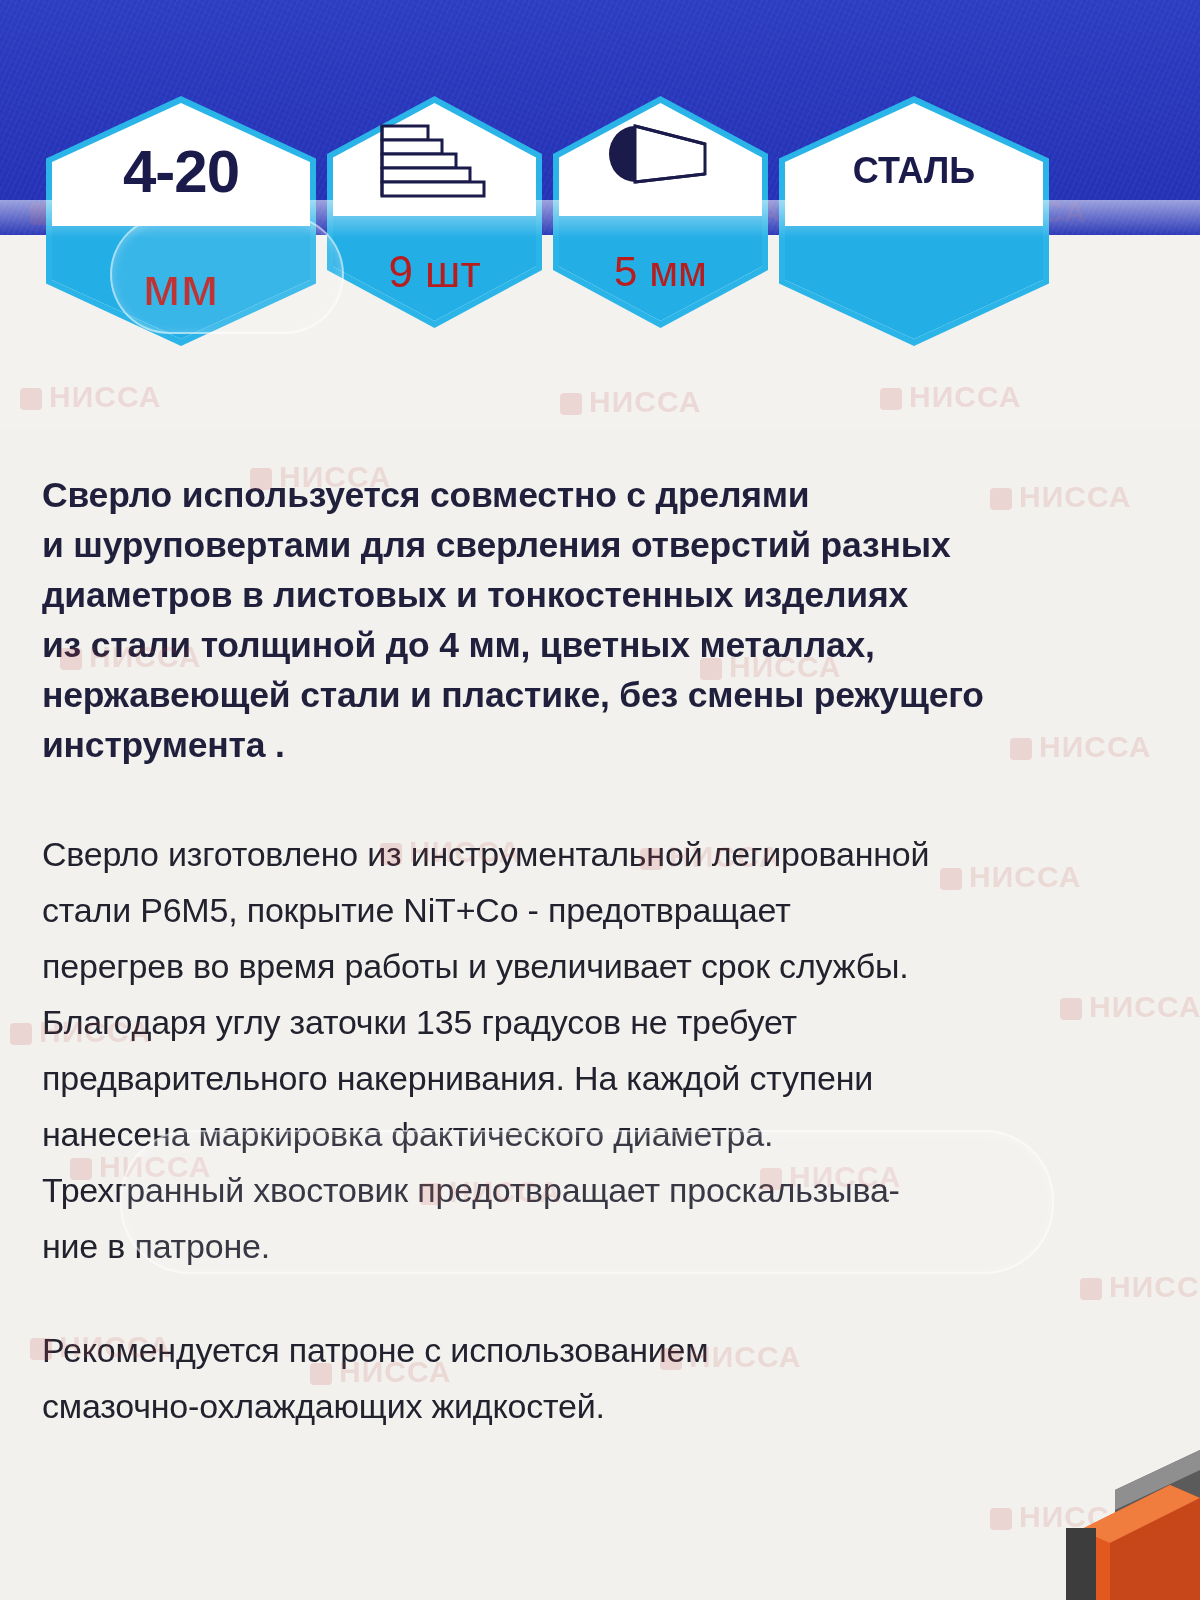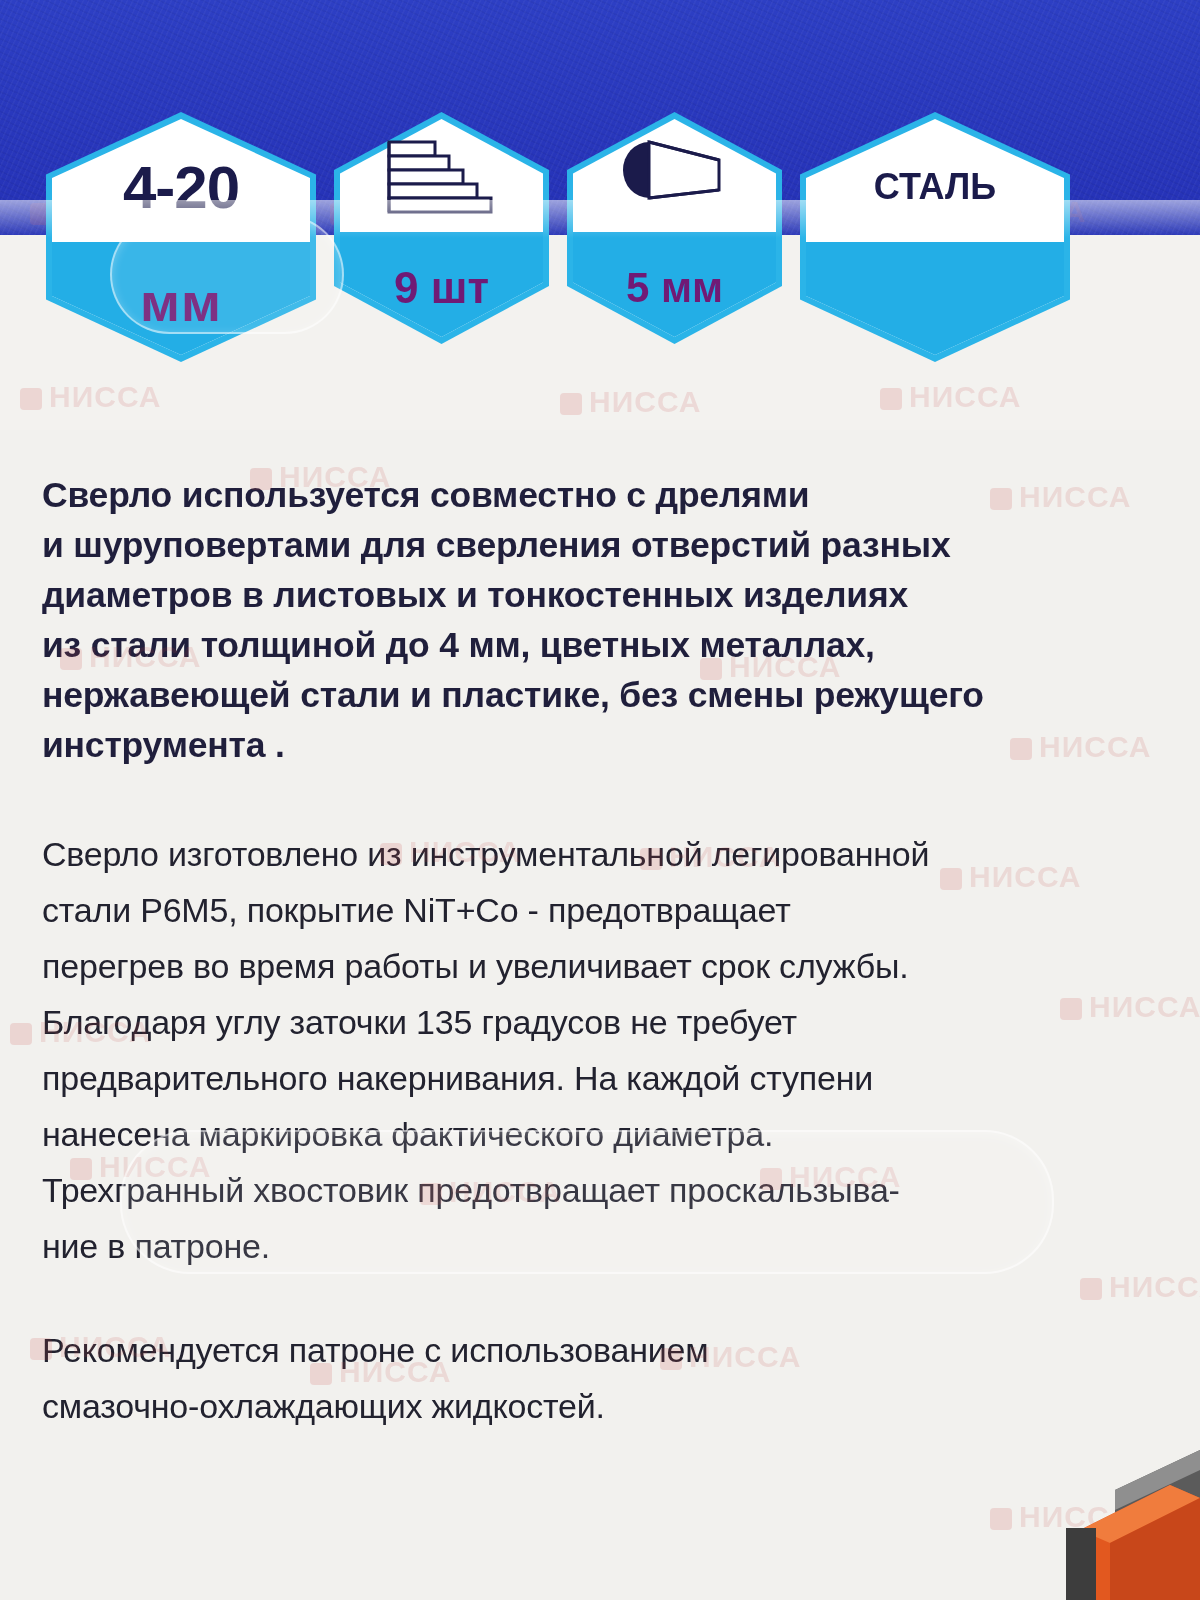--- a/index.html
+++ b/index.html
@@ -43,26 +43,26 @@
     top: 235px;
     width: 1200px;
     height: 195px;
     background: #f3f2ef;
   }
 
   
   .badges {
     position: absolute;
     left: 46px;
-    top: 112px;
+    top: 96px;
     width: 1110px;
     height: 255px;
     display: flex;
     align-items: flex-start;
-    gap: 18px;
+    gap: 11px;
     z-index: 5;
   }
   .badge {
     position: relative;
     width: 270px;
     height: 250px;
   }
   .badge.small { width: 200px; height: 232px; padding-left: 15px; }
 
   .hex {
@@ -99,22 +99,22 @@
     z-index: 3;
   }
   .badge-bottom {
     position: absolute;
     left: 0; right: 0;
     top: 52%;
     height: 48%;
     display: flex;
     align-items: center;
     justify-content: center;
-    color: #701a75;
-    font-weight: bold;
+    color: #b91c1c;
+    font-weight: normal;
     z-index: 3;
   }
   .t-size   { font-size: 60px; letter-spacing: -1px; }
   .b-size   { font-size: 54px; letter-spacing: 1px; padding-bottom: 6px;}
   .t-steel  { font-size: 36px; letter-spacing: 0px; }
   .b-grade  { font-size: 46px; }
   .b-qty    { font-size: 44px; }
   .b-mm     { font-size: 42px; }
 
   

